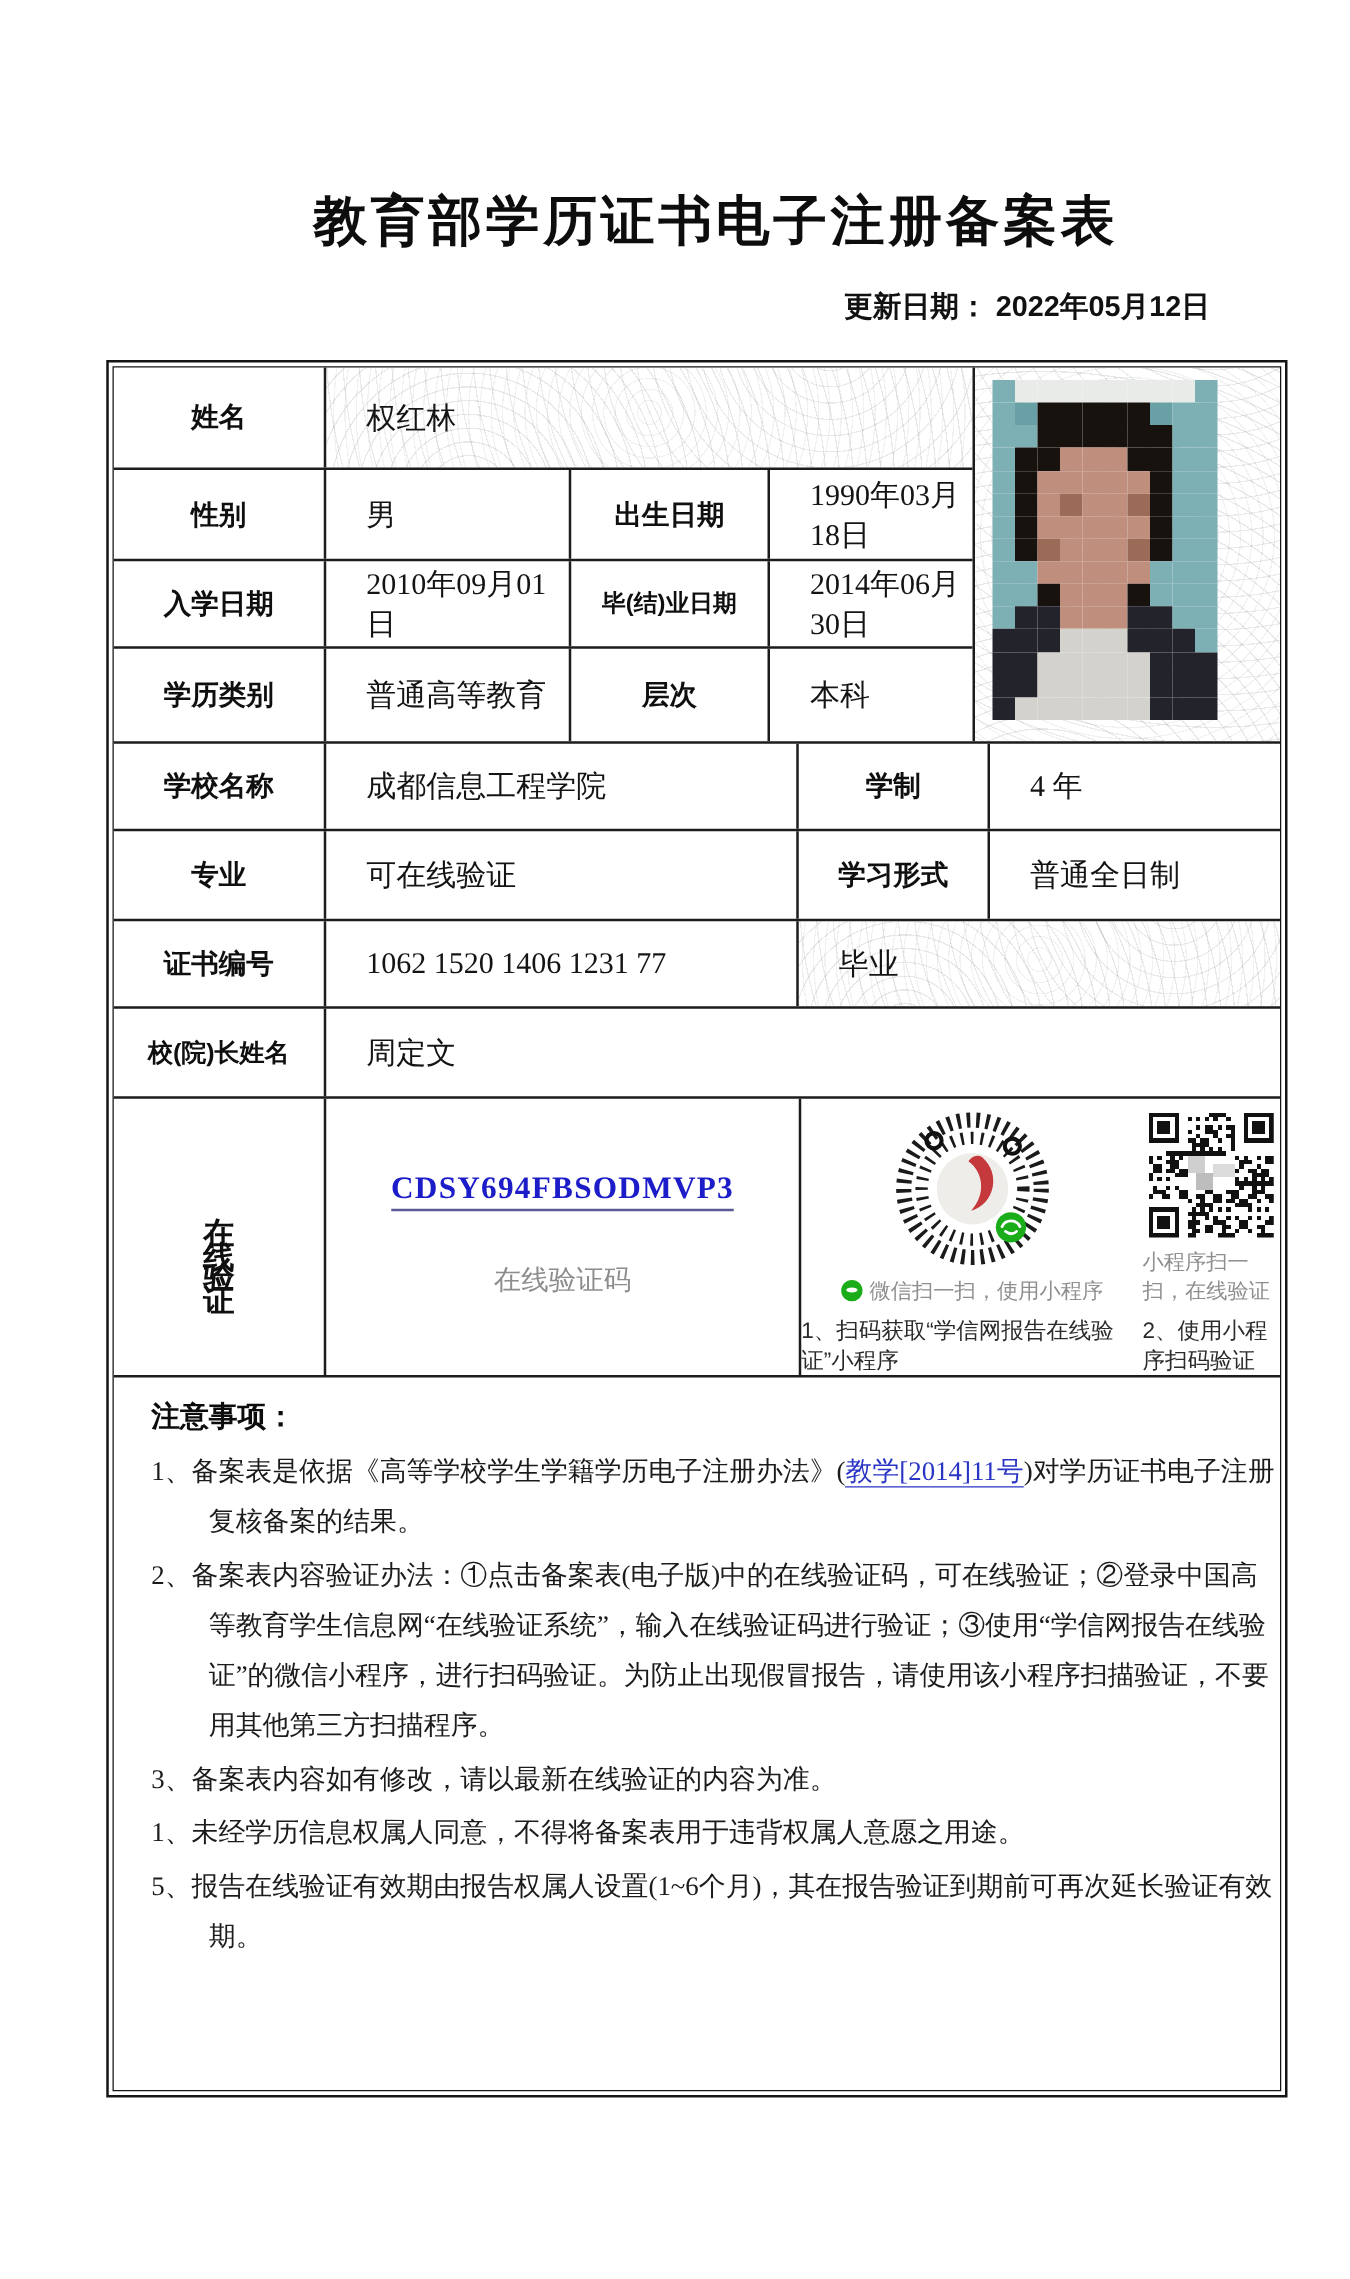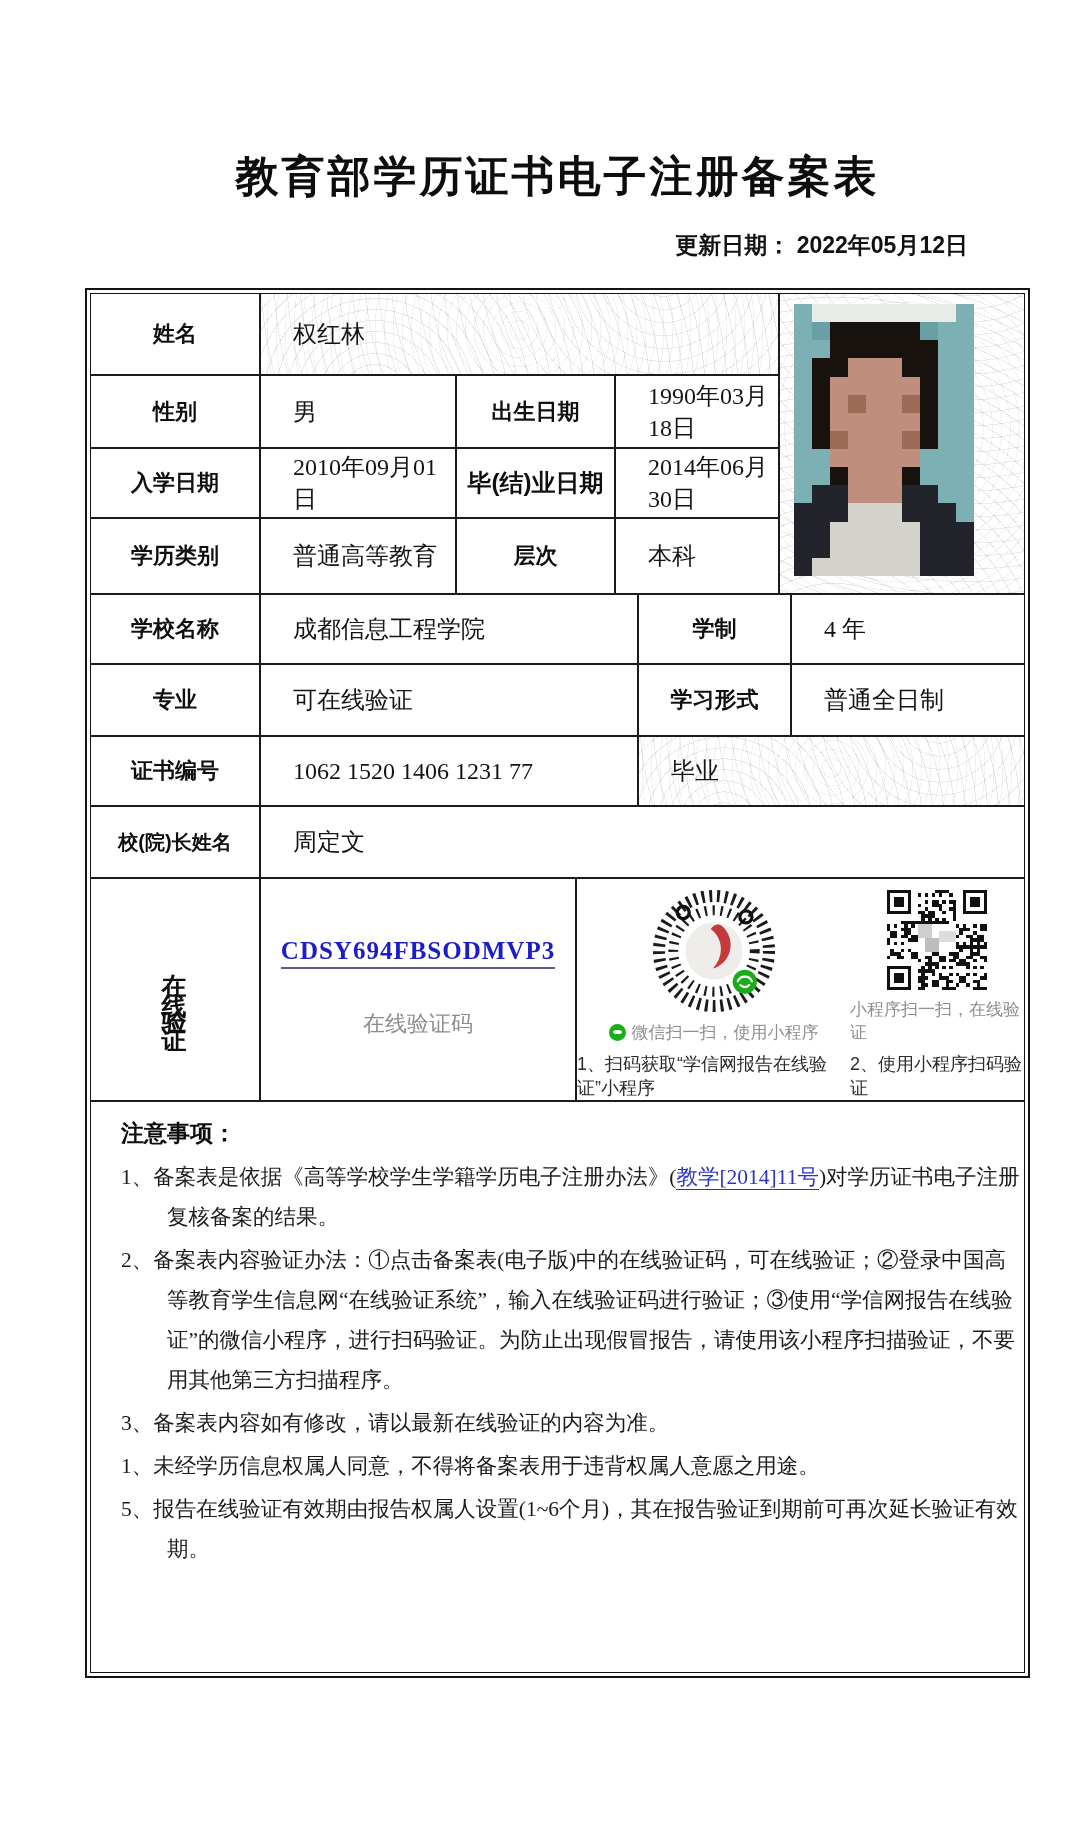--- a/index.html
+++ b/index.html
@@ -1,20 +1,20 @@
 <!DOCTYPE html>
 <html><head>
 <meta charset="utf-8">
 <style>
   html,body{margin:0;padding:0;background:#ffffff;}
   .page{position:relative;width:1080px;height:1823px;background:#fff;overflow:hidden;
         font-family:"Liberation Sans",sans-serif;color:#1a1a1a;}
 
   
-  .doc-title{position:absolute;left:85px;top:148px;width:945px;text-align:center;
+  .doc-title{position:absolute;left:100px;top:148px;width:945px;text-align:center;
              font-size:43px;font-weight:bold;letter-spacing:3px;color:#0d0d0d;}
   .date-line{position:absolute;right:112px;top:230px;font-size:23px;font-weight:bold;color:#111;}
 
   
   .outer-box{position:absolute;left:85px;top:288px;width:945px;height:1390px;
              border:2px solid #141414;box-sizing:border-box;}
   .inner-box{position:absolute;inset:3px;border:1px solid #141414;box-sizing:border-box;
              display:flex;flex-direction:column;}
 
   
@@ -41,21 +41,21 @@
   .w-val-wide{flex:1;}
   .w-val5{width:378px;} .w-lab5{width:153px;} .w-val5b{flex:1;}
 
   
   .photo{position:absolute;left:14px;top:10px;width:180px;height:272px;
          display:grid;grid-template-columns:repeat(10,1fr);grid-template-rows:repeat(15,1fr);}
 
   
   .v-label-cell{width:168px;display:flex;align-items:center;justify-content:center;}
   .v-label{writing-mode:vertical-lr;font-weight:bold;font-size:25px;letter-spacing:18px;color:#0f0f0f;}
-  .v-left{width:318px;border-left:2px solid #1c1c1c;border-right:2px solid #1c1c1c;
+  .v-left{width:382px;border-left:2px solid #1c1c1c;border-right:2px solid #1c1c1c;
           box-sizing:border-box;display:flex;flex-direction:column;align-items:center;}
   .v-code{margin-top:58px;font-family:"Liberation Serif",serif;font-weight:bold;font-size:25px;
           letter-spacing:1px;color:#1c1cc8;text-decoration:none;border-bottom:2px solid #5a5a96;
           padding-bottom:2px;cursor:pointer;}
   .v-code-caption{margin-top:40px;font-size:22px;color:#8d8d8d;}
   .v-qr-area{flex:1;display:flex;}
   .qr-col{display:flex;flex-direction:column;align-items:center;}
   .qr-col.circle-col{width:273px;}
   .qr-col.square-col{flex:1;}
   .qr-slot{height:140px;display:flex;align-items:center;justify-content:center;margin-top:4px;}
@@ -97,21 +97,21 @@
             </div>
             <div class="trow r2">
               <div class="cell label w-label">性别</div>
               <div class="cell value w-val1 bl">男</div>
               <div class="cell label w-lab2 bl">出生日期</div>
               <div class="cell value w-val2 bl">1990年03月18日</div>
             </div>
             <div class="trow r3">
               <div class="cell label w-label">入学日期</div>
               <div class="cell value w-val1 bl">2010年09月01日</div>
-              <div class="cell label w-lab2 bl" style="font-size:24px">毕(结)业日期</div>
+              <div class="cell label w-lab2 bl" style="font-size:19px">毕(结)业日期</div>
               <div class="cell value w-val2 bl">2014年06月30日</div>
             </div>
             <div class="trow r4">
               <div class="cell label w-label">学历类别</div>
               <div class="cell value w-val1 bl">普通高等教育</div>
               <div class="cell label w-lab2 bl">层次</div>
               <div class="cell value w-val2 bl">本科</div>
             </div>
           </div>
           <div class="photo-cell guilloche">

